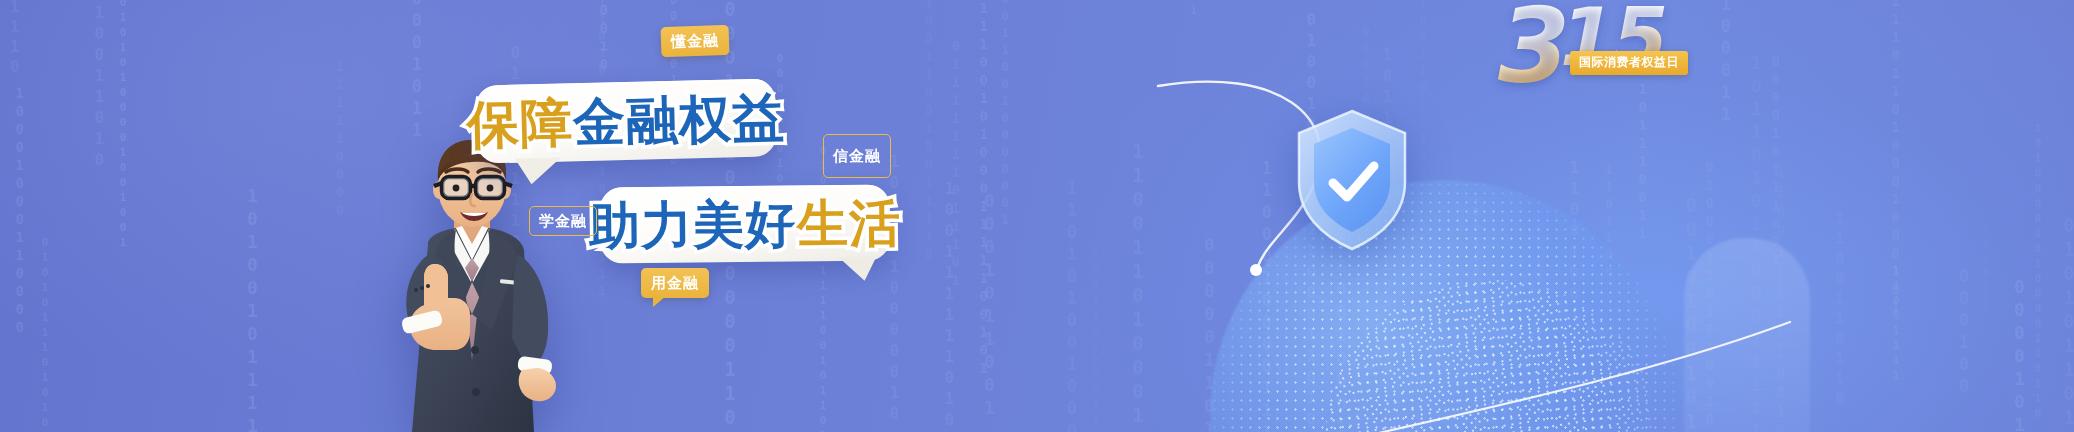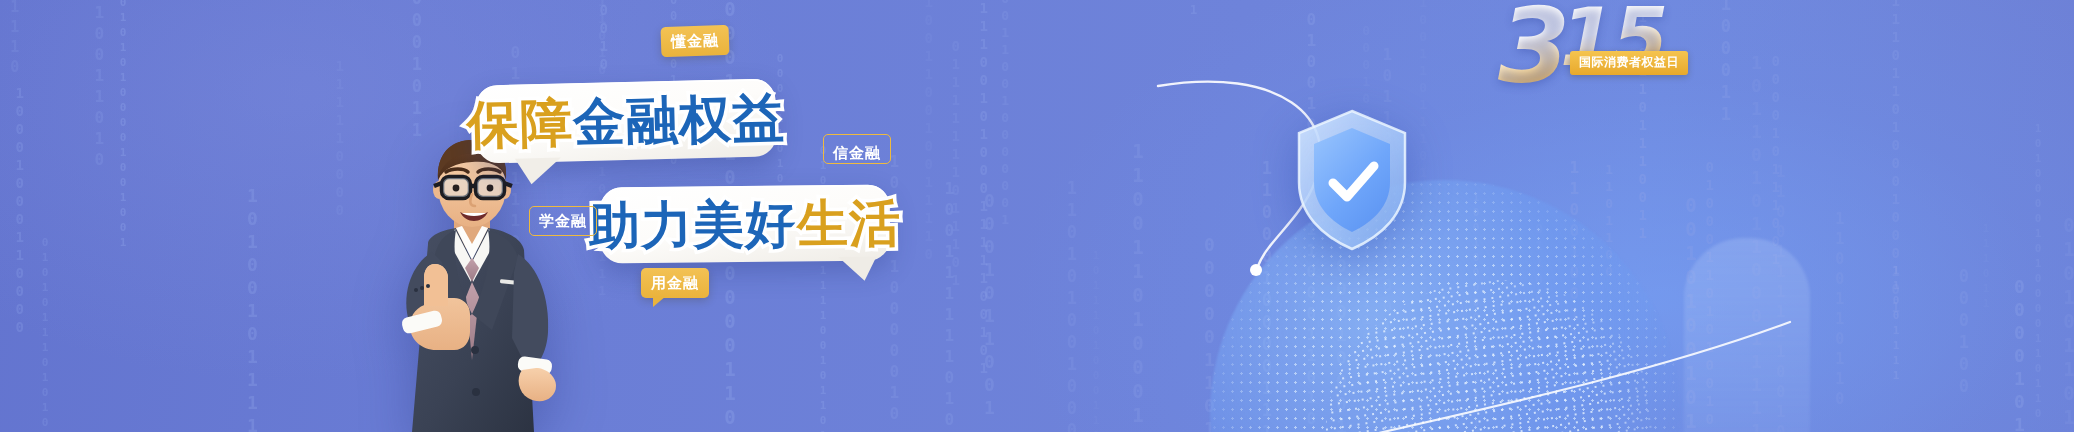--- a/index.html
+++ b/index.html
@@ -154,21 +154,21 @@
   }
   .tag .tagtail{
     position:absolute; left:12px; bottom:-9px; width:0; height:0;
     border-left:0 solid transparent;
     border-right:13px solid transparent;
     border-top:11px solid #eab33c;
   }
 
   .tag-dong{ left:661px; top:26px;  width:68px; height:30px; transform:rotate(-2deg); }
   .tag-xue { left:529px; top:178px; width:68px; height:30px;margin-top:28px; }
-  .tag-xin { left:823px; top:134px; width:68px; height:30px;align-items:flex-end; }
+  .tag-xin { left:823px; top:134px; width:68px; height:44px; }
   .tag-yong{ left:641px; top:268px; width:68px; height:30px; }
 
   
   .man{ position:absolute; left:372px; top:132px; width:200px; height:300px; }
   .man svg{ width:200px; height:300px; overflow:visible;
             filter:drop-shadow(0 14px 26px rgba(35,50,120,.35)); }
 
   
   .panel{
     position:absolute; left:1684px; top:238px; width:126px; height:200px;

